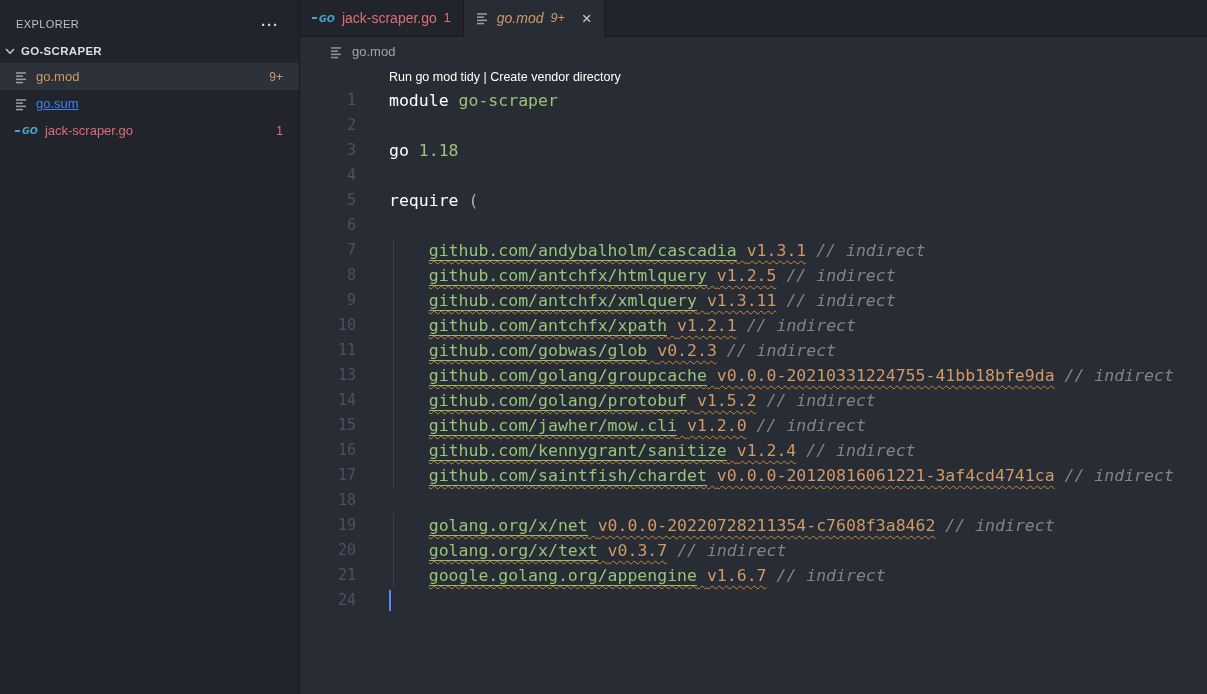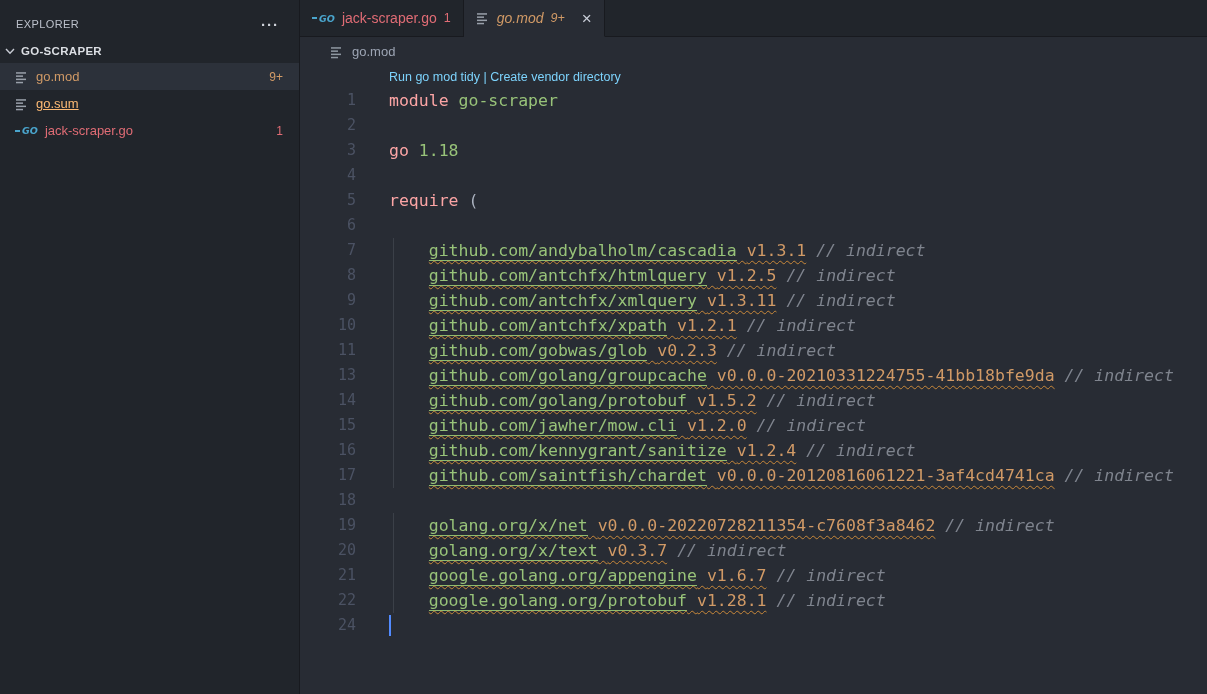--- a/index.html
+++ b/index.html
@@ -12,21 +12,21 @@
   .sb-header { display:flex; align-items:center; justify-content:space-between; height:36px; padding:12px 20px 0 16px; }
   .sb-title { font-size:11px; color:#bcc1cb; letter-spacing:.4px; }
   .sb-ellipsis { color:#d0d4dc; font-size:15px; font-weight:700; letter-spacing:1px; cursor:pointer; line-height:1; }
   .sb-section { display:flex; align-items:center; height:24px; gap:4px; padding-left:3px;
     color:#dcdfe4; font-size:11.5px; font-weight:700; letter-spacing:.3px; margin-top:3px; }
   .file-row { display:flex; align-items:center; height:27px; padding:0 16px 0 15px; gap:7px; font-size:13px; cursor:pointer; }
   .file-row.selected { background:#2c313a; }
   .file-name { flex:1; white-space:nowrap; }
   .fn-modified { color:#d19a66; }
   .fn-error { color:#e06c75; }
-  .fn-normal { color:#fdba74;text-decoration:underline; }
+  .fn-normal { color:#3b82f6;text-decoration:underline; }
   .file-badge { font-size:12px; }
   .badge-modified { color:#d19a66; }
   .badge-error { color:#e06c75; }
 
   
   .ic { flex:none; display:inline-block; }
   .go-icon { display:inline-flex; align-items:center; color:#4aa5cd; font-weight:700; font-style:italic;
     font-size:9.5px; font-family:"DejaVu Sans",sans-serif; }
   .go-icon::before { content:""; width:5px; height:2px; background:#4aa5cd; margin-right:2px; }
   .close-x { margin-left:10px; color:#c9ced8; font-size:17px; line-height:1; cursor:pointer; }
@@ -45,23 +45,23 @@
   .breadcrumb { height:29px; display:flex; align-items:center; gap:8px; padding-left:30px;
     font-size:13px; color:#9da5b4; flex:none; }
 
   
   .code { flex:1; overflow:hidden; font-family:"DejaVu Sans Mono",monospace; font-size:16.5px; color:#abb2bf; }
   .row { display:flex; }
   .line { height:25px; line-height:25px; }
   .gutter { width:56px; flex:none; text-align:right; color:#4b5263; font-size:15px; line-height:25px; }
   .content { position:relative; padding-left:33px; white-space:pre; }
   .lens { height:22px; line-height:23px; padding-left:89px;
-    font-family:"Liberation Sans",sans-serif; font-size:12.5px; color:#7dd3fc; }
+    font-family:"Liberation Sans",sans-serif; font-size:12.5px; color:#ffffff; }
   .lens-text { cursor:pointer; }
-  .tk-kw { color:#fca5a5; }
+  .tk-kw { color:#ffffff; }
   .tk-val { color:#98c379; }
   .tk-pl { color:#abb2bf; }
   .tk-cm { color:#7f848e; font-style:italic; }
   .warnwrap { text-decoration:underline; text-decoration-style:wavy; text-decoration-color:#c8883a;
     text-decoration-thickness:1px; text-underline-offset:4px; text-decoration-skip-ink:none; }
   .dep-mod { color:#98c379; border-bottom:1px solid #8fbc6f; cursor:pointer; }
   .dep-ver { color:#d19a66; }
   .guide { position:absolute; left:37px; top:0; bottom:0; width:1px; background:#3b4048; }
   .caret { position:absolute; left:33px; top:2px; bottom:2px; width:2px; background:#528bff; }
 </style>
@@ -225,22 +225,18 @@
         </div>
         <div class="row line">
           <div class="gutter">20</div>
           <div class="content"><i class="guide"></i>    <span class="warnwrap"><span class="dep-mod">golang.org/x/text</span> <span class="dep-ver">v0.3.7</span></span> <span class="tk-cm">// indirect</span></div>
         </div>
         <div class="row line">
           <div class="gutter">21</div>
           <div class="content"><i class="guide"></i>    <span class="warnwrap"><span class="dep-mod">google.golang.org/appengine</span> <span class="dep-ver">v1.6.7</span></span> <span class="tk-cm">// indirect</span></div>
         </div>
         <div class="row line">
-          <div class="gutter">22</div>
-          <div class="content"><i class="guide"></i>    <span class="warnwrap"><span class="dep-mod">google.golang.org/protobuf</span> <span class="dep-ver">v1.28.1</span></span> <span class="tk-cm">// indirect</span></div>
-        </div>
-        <div class="row line">
           <div class="gutter">24</div>
           <div class="content"><i class="caret"></i></div>
         </div>
       </div>
   </div>
 </div>
 
 </body></html>

